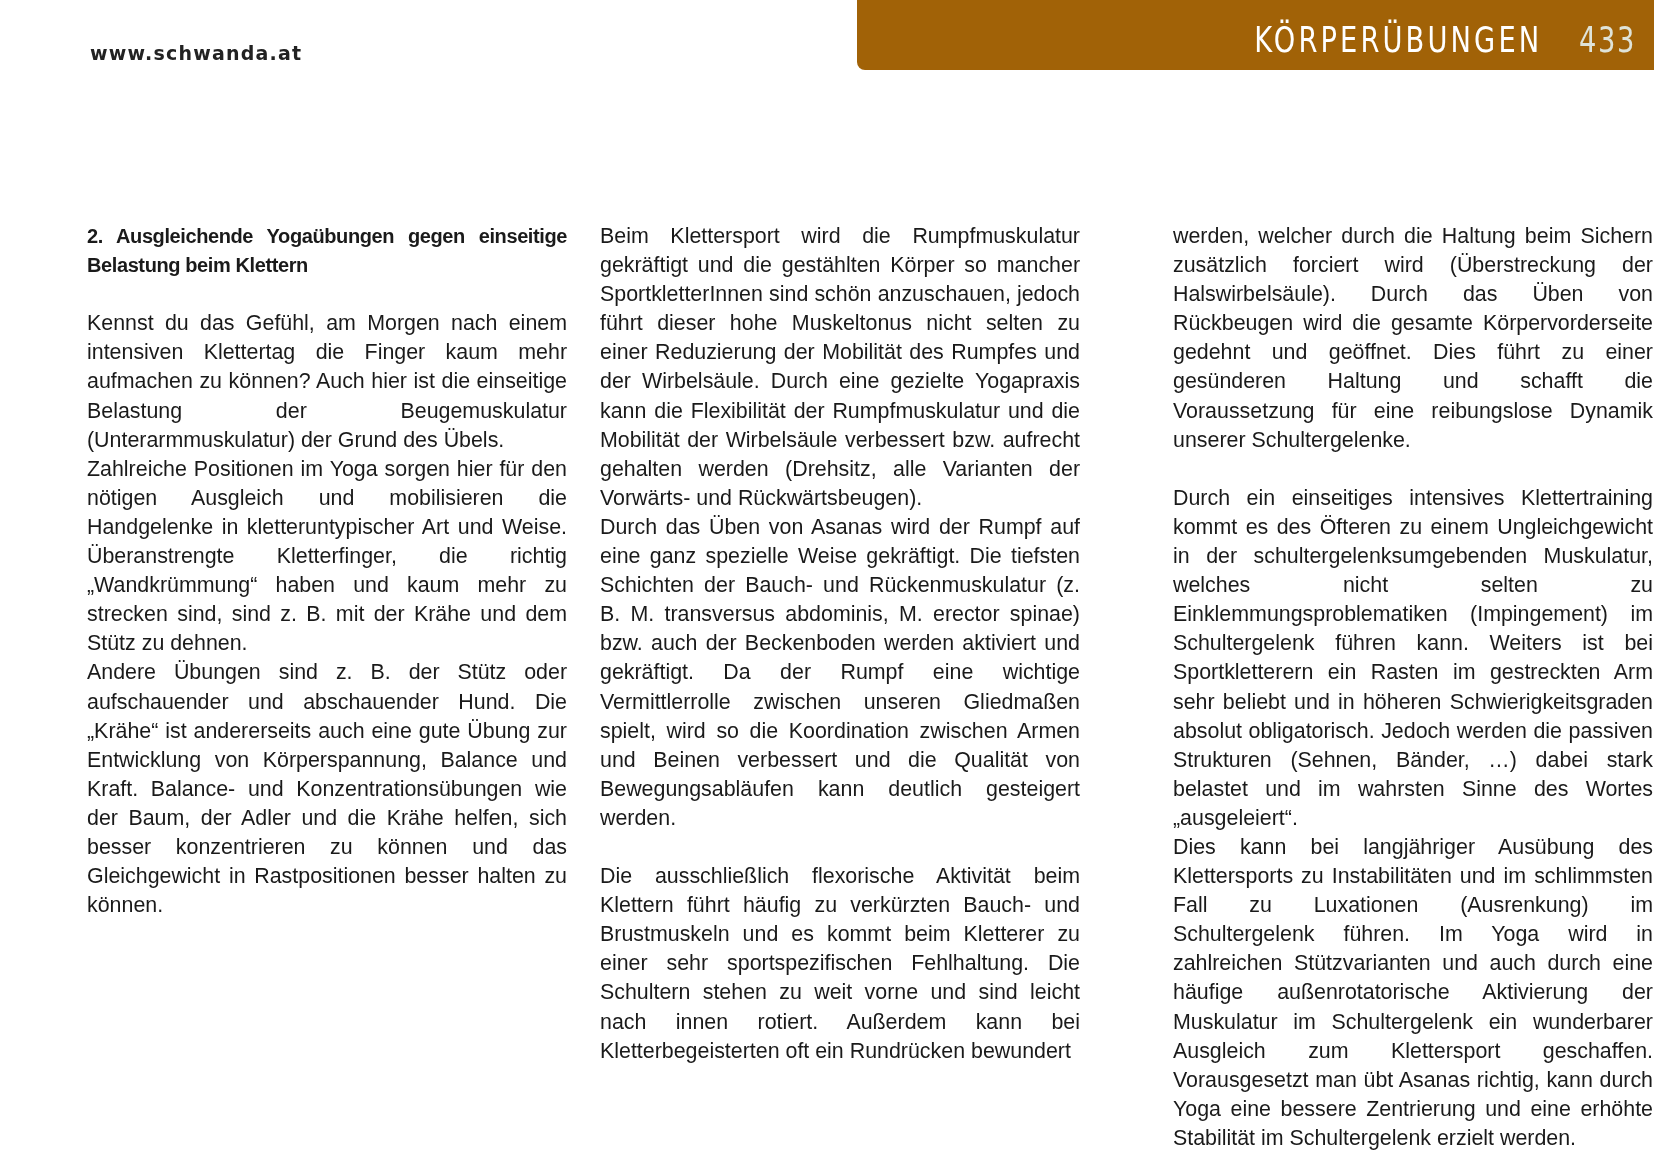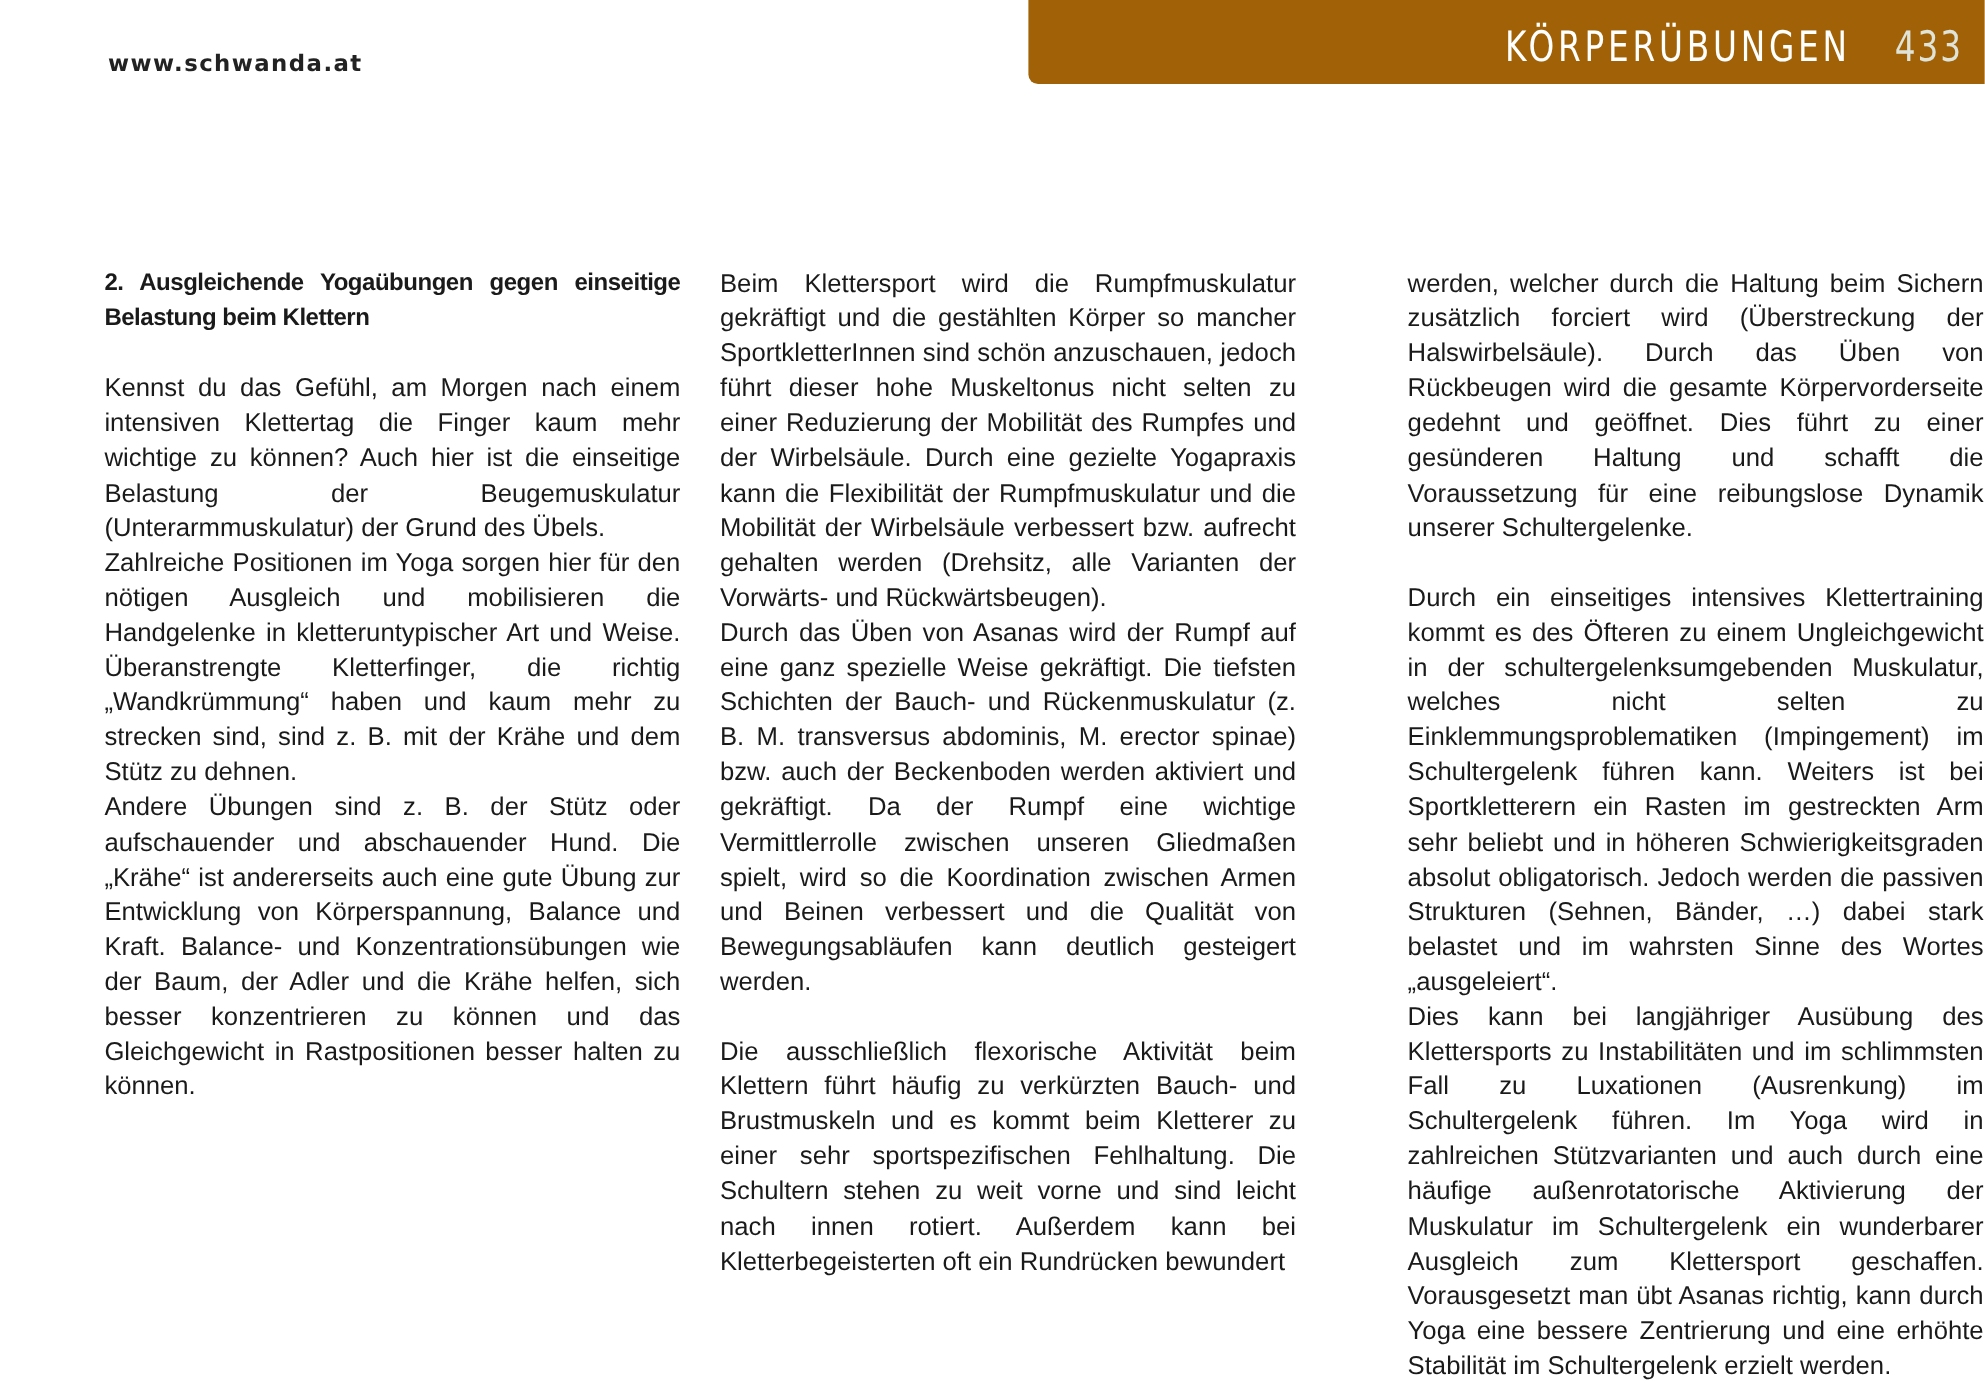--- a/index.html
+++ b/index.html
@@ -29,21 +29,21 @@
 <div class="site-url">www.schwanda.at</div>
 
 <div class="header-bar">
   <div class="header-title">KÖRPERÜBUNGEN</div>
   <div class="page-number">433</div>
 </div>
 
 <div class="col col1">
   <p class="heading">2. Ausgleichende Yogaübungen gegen einseitige Belastung beim Klettern</p>
   <div class="gap"></div>
-  <p>Kennst du das Gefühl, am Morgen nach einem intensiven Klettertag die Finger kaum mehr wichtige zu können? Auch hier ist die einseitige Belastung der Beugemuskulatur (Unterarmmuskulatur) der Grund des Übels.</p>
+  <p>Kennst du das Gefühl, am Morgen nach einem intensiven Klettertag die Finger kaum mehr aufmachen zu können? Auch hier ist die einseitige Belastung der Beugemuskulatur (Unterarmmuskulatur) der Grund des Übels.</p>
   <p>Zahlreiche Positionen im Yoga sorgen hier für den nötigen Ausgleich und mobilisieren die Handgelenke in kletteruntypischer Art und Weise. Überanstrengte Kletterfinger, die richtig „Wandkrümmung“ haben und kaum mehr zu strecken sind, sind z. B. mit der Krähe und dem Stütz zu dehnen.</p>
   <p>Andere Übungen sind z. B. der Stütz oder aufschauender und abschauender Hund. Die „Krähe“ ist andererseits auch eine gute Übung zur Entwicklung von Körperspannung, Balance und Kraft. Balance- und Konzentrationsübungen wie der Baum, der Adler und die Krähe helfen, sich besser konzentrieren zu können und das Gleichgewicht in Rastpositionen besser halten zu können.</p>
 </div>
 
 <div class="col col2">
   <p>Beim Klettersport wird die Rumpfmuskulatur gekräftigt und die gestählten Körper so mancher SportkletterInnen sind schön anzuschauen, jedoch führt dieser hohe Muskeltonus nicht selten zu einer Reduzierung der Mobilität des Rumpfes und der Wirbelsäule. Durch eine gezielte Yogapraxis kann die Flexibilität der Rumpfmuskulatur und die Mobilität der Wirbelsäule verbessert bzw. aufrecht gehalten werden (Drehsitz, alle Varianten der Vorwärts- und Rückwärtsbeugen).</p>
   <p>Durch das Üben von Asanas wird der Rumpf auf eine ganz spezielle Weise gekräftigt. Die tiefsten Schichten der Bauch- und Rückenmuskulatur (z. B. M. transversus abdominis, M. erector spinae) bzw. auch der Beckenboden werden aktiviert und gekräftigt. Da der Rumpf eine wichtige Vermittlerrolle zwischen unseren Gliedmaßen spielt, wird so die Koordination zwischen Armen und Beinen verbessert und die Qualität von Bewegungsabläufen kann deutlich gesteigert werden.</p>
   <div class="gap"></div>
   <p>Die ausschließlich flexorische Aktivität beim Klettern führt häufig zu verkürzten Bauch- und Brustmuskeln und es kommt beim Kletterer zu einer sehr sportspezifischen Fehlhaltung. Die Schultern stehen zu weit vorne und sind leicht nach innen rotiert. Außerdem kann bei Kletterbegeisterten oft ein Rundrücken bewundert</p>
 </div>

